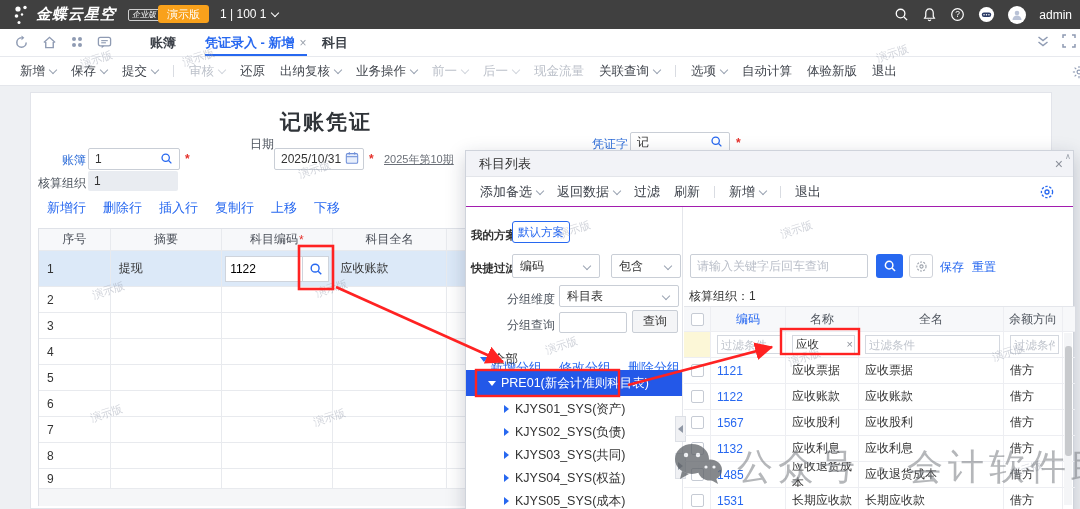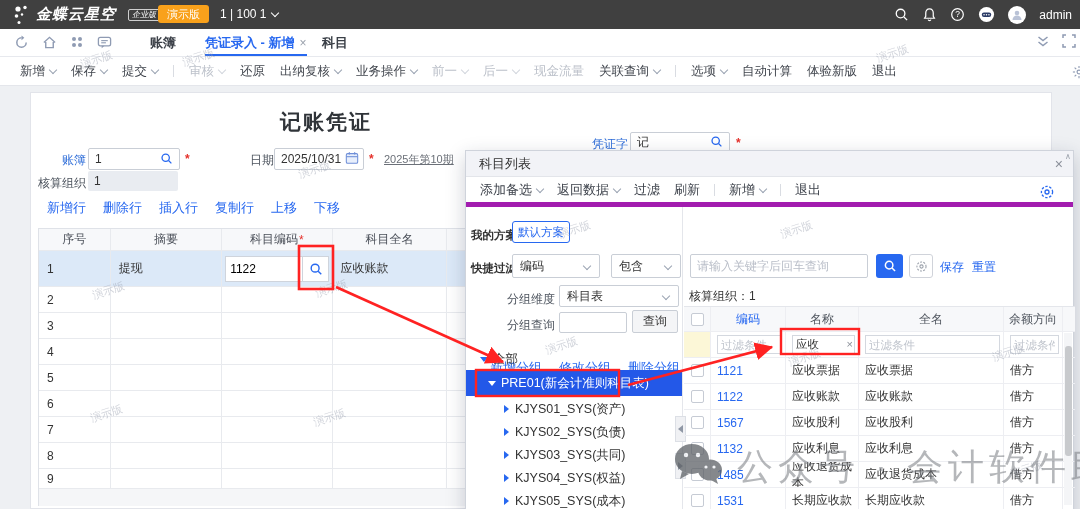--- a/index.html
+++ b/index.html
@@ -60,21 +60,21 @@
   .vg-cut { height:20px; background:#fff; }
   .vg-foot { height:17px; background:#f5f6f8; border-bottom:none; }
   .c0{width:72px;} .c1{width:112px;} .c2{width:111px;} .c3{width:115px;} .c4{width:20px;border-right:none;}
   .code-input { width:78px; height:26px; border:1px solid #cfd4dc; border-left:1px solid #cfd4dc; font-size:12px; padding:0 4px; font-family:inherit; }
   .code-lookup-btn { width:26px; height:26px; border:1px solid #cfd4dc; border-left:none; background:#fff; display:flex; align-items:center; justify-content:center; cursor:pointer; }
 
   
   .dialog { position:absolute; left:465px; top:150px; width:609px; height:380px; background:#fff; border:1px solid #cfd3db; box-shadow:0 6px 18px rgba(30,40,70,.22); }
   .dlg-title { position:relative; height:26px; background:#f2f3f7; border-bottom:1px solid #e3e5ea; font-size:13px; color:#333; line-height:26px; padding-left:13px; }
   .dlg-close { position:absolute; right:10px; top:0; line-height:26px; color:#8a8f99; font-size:14px; cursor:pointer; }
-  .dlg-toolbar { position:relative; height:30px; border-bottom:5px solid #a21caf; display:flex; align-items:center; padding-left:14px; gap:14px; font-size:13px; color:#3d424b; }
+  .dlg-toolbar { position:relative; height:30px; border-bottom:1px solid #a21caf; display:flex; align-items:center; padding-left:14px; gap:14px; font-size:13px; color:#3d424b; }
   .dlg-toolbar .tb-item { cursor:pointer; }
   .dlg-gear { position:absolute; right:18px; top:7px; }
 
   .dlg-lbl { position:absolute; font-size:11.5px; font-weight:bold; color:#333; }
   .plan-btn { position:absolute; left:46px; top:70px; width:58px; height:22px; border:1px solid #2768f0; border-radius:3px; color:#2768f0; font-size:11.5px; text-align:center; line-height:20px; cursor:pointer; background:#fff; }
   .fake-select { position:absolute; height:24px; border:1px solid #c9ced6; border-radius:2px; background:#fff; font-size:12px; color:#333; line-height:22px; padding-left:7px; cursor:pointer; }
   .fake-select .chev { position:absolute; right:9px; top:8px; }
   .kw-input { position:absolute; left:224px; top:103px; width:178px; height:24px; border:1px solid #c9ced6; border-radius:2px; font-size:12px; padding:0 6px; font-family:inherit; color:#333; }
   .kw-input::placeholder { color:#b9bec8; }
   .search-btn { position:absolute; left:410px; top:103px; width:27px; height:24px; background:#2768f0; border:none; border-radius:3px; display:flex; align-items:center; justify-content:center; cursor:pointer; }
@@ -251,21 +251,21 @@
   <span class="fld-label blue" style="left:62px;top:152px">账簿</span>
   <input class="txt-input" style="left: 88px; top: 148px; width: 92px; height: 22px;" value="1">
   <span class="in-icon" style="left:160px;top:152px">
       <svg width="13" height="13" viewBox="0 0 16 16">
         <circle cx="7" cy="7" r="4.5" fill="none" stroke="#2768f0" stroke-width="1.6"></circle>
         <line x1="10.5" y1="10.5" x2="14" y2="14" stroke="#2768f0" stroke-width="1.6"></line>
       </svg>
     </span>
   <span class="req" style="left:185px;top:152px">*</span>
 
-  <span class="fld-label" style="left:250px;top:152px">日期</span>
+  <span class="fld-label" style="left:250px;top:136px">日期</span>
   <input class="txt-input" style="left: 274px; top: 148px; width: 90px; height: 22px;" value="2025/10/31">
   <span class="in-icon" style="left:345px;top:151px">
       <svg width="14" height="14" viewBox="0 0 16 16">
         <rect x="1.5" y="3" width="13" height="11" rx="1.5" fill="#e8effc" stroke="#6f8fd8" stroke-width="1.2"></rect>
         <line x1="1.5" y1="6.5" x2="14.5" y2="6.5" stroke="#6f8fd8" stroke-width="1.2"></line>
         <line x1="5" y1="1.5" x2="5" y2="4" stroke="#6f8fd8" stroke-width="1.4"></line>
         <line x1="11" y1="1.5" x2="11" y2="4" stroke="#6f8fd8" stroke-width="1.4"></line>
       </svg>
     </span>
   <span class="req" style="left:369px;top:152px">*</span>

